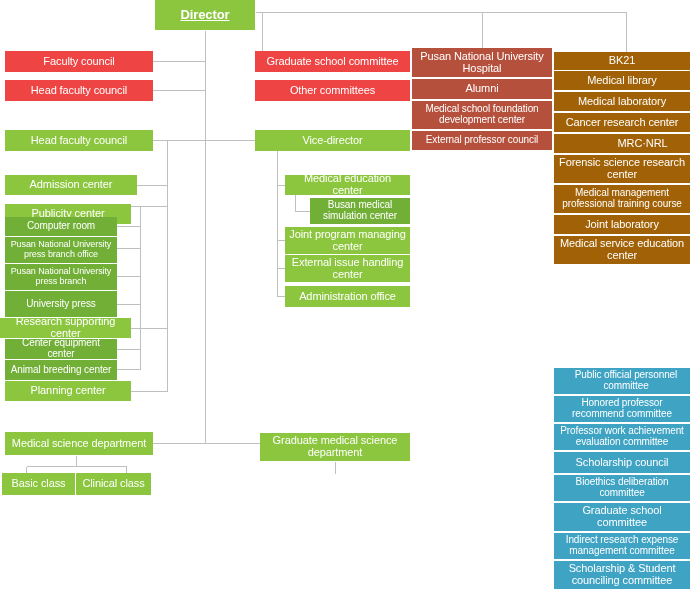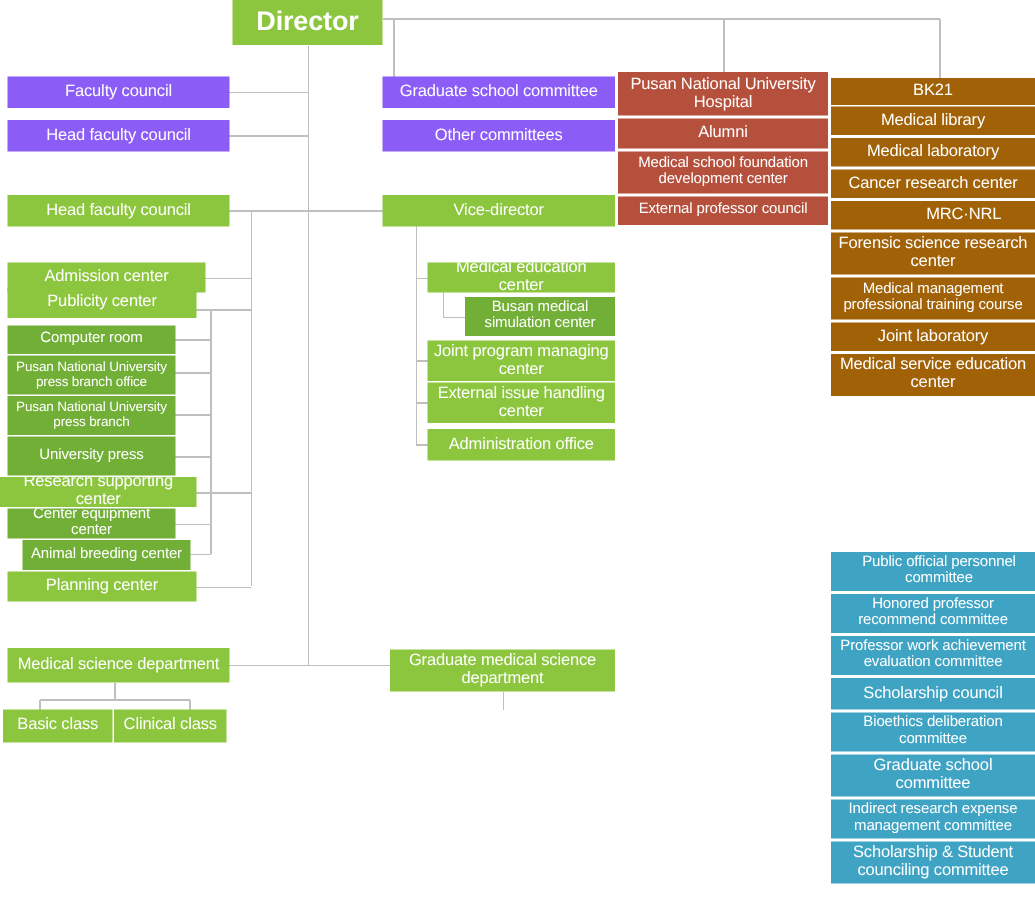--- a/index.html
+++ b/index.html
@@ -33,28 +33,28 @@
     align-items: center;
     justify-content: center;
     text-align: center;
     color: #ffffff;
     line-height: 1.08;
     padding: 1px 3px;
     letter-spacing: -0.1px;
     z-index: 2;
     overflow: hidden;
   }
-  .g-dark  { background: #8b5cf6; }
+  .g-dark  { background: #ef4444; }
   .g-light { background: #8CC63E; }
   .g-mid   { background: #72AF37; }
   .red     { background: #B5503C; }
   .orange  { background: #a16207; }
   .blue    { background: #3FA3C4; }
 
-  .fs13 { font-size: 18px; }
+  .fs13 { font-size: 13px; text-decoration: underline; }
   .fs11 { font-size: 11px; }
   .fs10 { font-size: 10px; }
   .fs9  { font-size: 9px; }
   .bold { font-weight: bold; }
 </style>
 </head>
 <body>
 
 <div id="chart">
 
@@ -176,42 +176,42 @@
   <div class="node g-light fs11" style="left:5px;top:130px;width:148px;height:21px;">
     <span>Head faculty council</span>
   </div>
   <div class="node g-light fs11" style="left:255px;top:130px;width:155px;height:21px;">
     <span>Vice-director</span>
   </div>
 
   <div class="node g-light fs11" style="left:5px;top:175px;width:132px;height:20px;">
     <span>Admission center</span>
   </div>
-  <div class="node g-light fs11" style="left:5px;top:192px;width:126px;height:20px;text-align:right;">
+  <div class="node g-light fs11" style="left:5px;top:204px;width:126px;height:20px;text-align:right;">
     <span>Publicity center</span>
   </div>
   <div class="node g-mid fs10" style="left:5px;top:217px;width:112px;height:19px;">
     <span>Computer room</span>
   </div>
   <div class="node g-mid fs9" style="left:5px;top:237px;width:112px;height:26px;">
     <span>Pusan National University press branch office</span>
   </div>
   <div class="node g-mid fs9" style="left:5px;top:264px;width:112px;height:26px;">
     <span>Pusan National University press branch</span>
   </div>
   <div class="node g-mid fs10" style="left:5px;top:291px;width:112px;height:26px;">
     <span>University press</span>
   </div>
   <div class="node g-light fs11" style="left:0px;top:318px;width:131px;height:20px;">
     <span>Research supporting center</span>
   </div>
   <div class="node g-mid fs10" style="left:5px;top:339px;width:112px;height:20px;">
     <span>Center equipment center</span>
   </div>
-  <div class="node g-mid fs10" style="left:15px;top:360px;width:112px;height:20px;">
+  <div class="node g-mid fs10" style="left:5px;top:360px;width:112px;height:20px;">
     <span>Animal breeding center</span>
   </div>
   <div class="node g-light fs11" style="left:5px;top:381px;width:126px;height:20px;">
     <span>Planning center</span>
   </div>
 
   <div class="node g-light fs11" style="left:285px;top:175px;width:125px;height:20px;">
     <span>Medical education center</span>
   </div>
   <div class="node g-mid fs10" style="left:310px;top:198px;width:100px;height:26px;">

